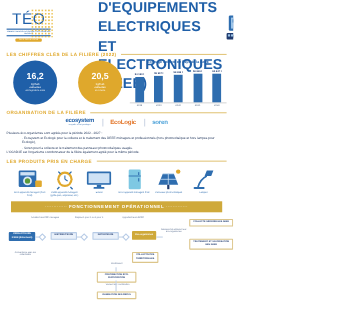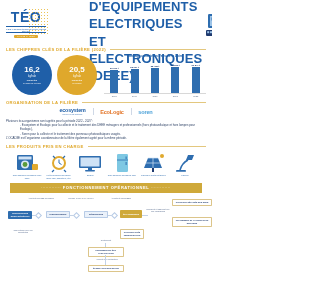--- a/index.html
+++ b/index.html
@@ -9,38 +9,38 @@
     color:#1f3a6e; overflow:hidden; position:relative;
   }
   .page { width:212px; height:300px; position:relative; padding:0 6px; }
 
   
   .header { display:flex; align-items:center; height:44px; padding-top:4px; }
   .logo-wrap { width:54px; display:flex; flex-direction:column; align-items:center; position:relative; }
   .logo-dots { position:absolute; right:-2px; top:-2px; width:20px; height:26px;
     background-image:radial-gradient(#e8b93a 0.7px, transparent 0.7px);
     background-size:3px 3px; opacity:.85; }
-  .logo-teo { font-size:14px; font-weight:700; letter-spacing:.5px; color:#1f5fa8; line-height:1;text-align:center; }
+  .logo-teo { font-size:14px; font-weight:400; letter-spacing:.5px; color:#1f5fa8; line-height:1;text-align:center; }
   .logo-sub { font-size:1.7px; color:#1f5fa8; text-align:center; line-height:1.25; margin-top:1.5px;
      border-top:.6px solid #1f5fa8; border-bottom:.6px solid #1f5fa8; padding:.6px 0; width:40px; }
   .logo-badge { margin-top:1.5px; background:#e0a92e; color:#fff; font-size:1.6px;
      padding:.8px 3px; border-radius:1px; letter-spacing:.2px; }
   .hdr-divider { width:1px; height:34px; background:#c9d4e5; margin:0 5px 0 2px; }
   .hdr-title { flex:1; font-size:13px; font-weight:700; color:#1f5fa8; line-height:1.32;
      letter-spacing:.1px; text-transform:uppercase;margin-left:36px; }
   .hdr-illus { width:44px; height:40px; position:relative; }
 
   
   .sec-title { display:flex; align-items:center; gap:4px; margin:3px 0 2px; }
   .sec-title .txt { font-size:4.2px; font-weight:700; color:#e0a92e; letter-spacing:.35px; white-space:nowrap; }
   .sec-title .rule { flex:1; height:.6px; background:#e3c77e; }
 
   
   .figures-row { display:flex; align-items:flex-start; gap:3px; }
-  .circles { display:flex; gap:5px; padding-left:6px; padding-top:1px; }
+  .circles { display:flex; gap:19px; padding-left:6px; padding-top:1px; }
   .circle { width:40px; height:40px; border-radius:50%; color:#fff;
      display:flex; flex-direction:column; align-items:center; justify-content:center; text-align:center; }
   .circle.blue { background:#1f5fa8; }
   .circle.gold { background:#dfa82c; }
   .circle .num { font-size:8px; font-weight:700; line-height:1; }
   .circle .unit { font-size:2.6px; margin-top:1px; opacity:.95; }
   .circle .lbl { font-size:2.2px; font-weight:700; line-height:1.25; margin-top:1px; letter-spacing:.1px; }
   .circle .lbl2 { font-size:2.1px; line-height:1.2; }
 
   

